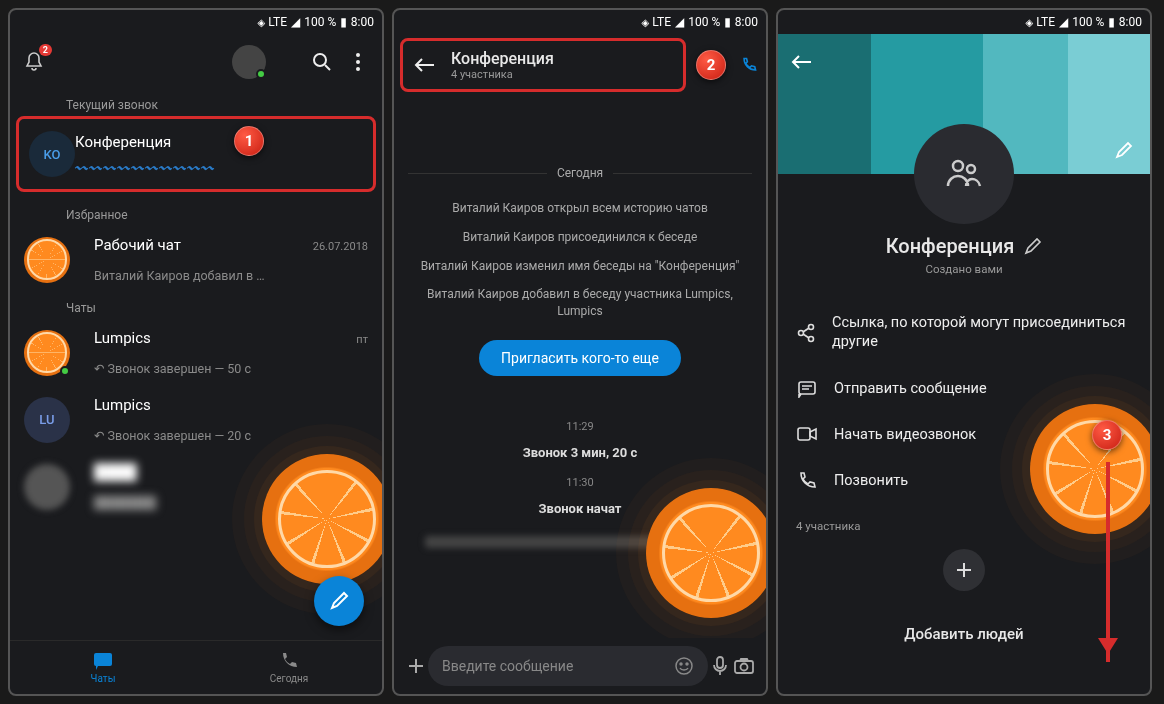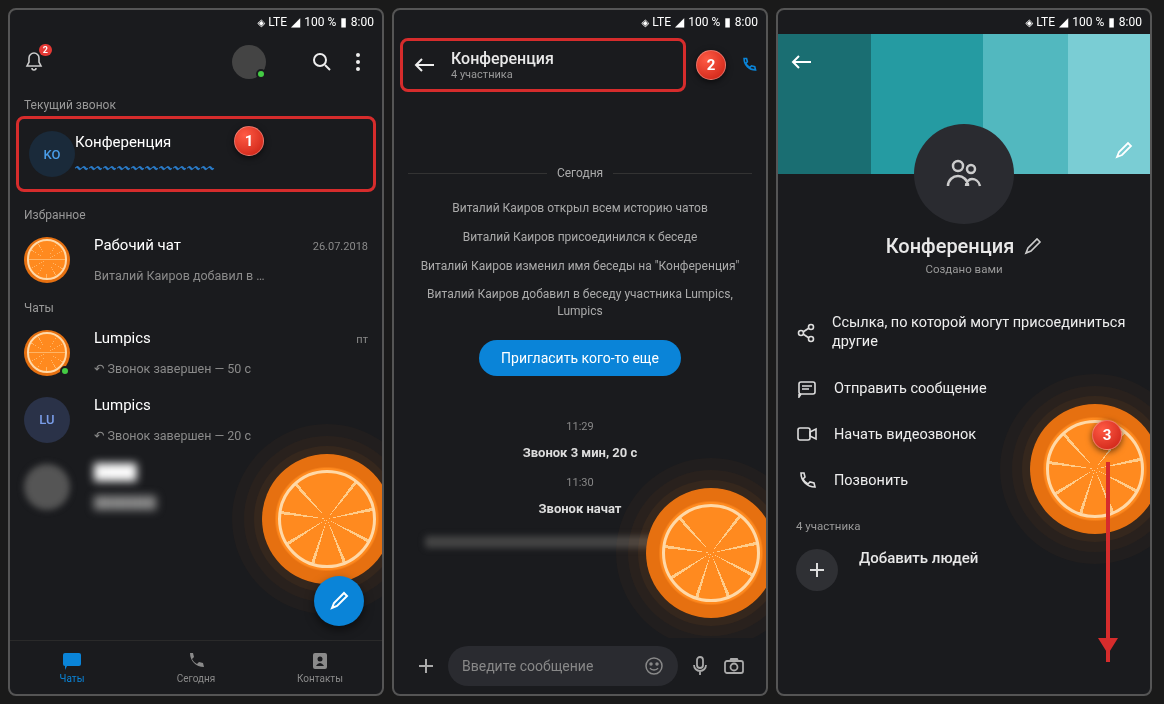--- a/index.html
+++ b/index.html
@@ -57,21 +57,21 @@
     background: #444;
     position: relative;
   }
   .presence-dot {
     position: absolute; bottom: 0; right: 0;
     width: 10px; height: 10px; border-radius: 50%;
     background: #44cc44; border: 2px solid #1a1b1e;
   }
   .icon-btn { width: 24px; height: 24px; display:flex; align-items:center; justify-content:center; cursor:pointer; }
   
-  .section-label { font-size: 12px; color: #999; padding: 8px 14px 4px; }
+  .section-label { font-size: 12px; color: #999; padding: 8px 14px 4px; margin-left: 42px; }
   
   .current-call {
     border: 3px solid #d62c2c;
     border-radius: 8px;
     margin: 0 6px 8px;
     padding: 12px 10px;
     display: flex;
     align-items: center;
     gap: 0;
   }
@@ -176,22 +176,22 @@
     margin: 14px 0;
     background:#0a84d8; color:#fff;
     padding: 10px 22px; border-radius: 22px;
     font-size: 14px;
   }
   .time-stamp { font-size: 11px; color:#888; margin-top: 30px;}
   .event { font-size: 13px; color:#ddd; margin-top:12px;}
   .blur-line { filter: blur(3px); width:90%; height:12px; background:#444; margin-top:20px; border-radius:3px;}
   
   .composer {
-    height: 56px; display:flex; align-items:center; gap:10px;
-    padding: 0 20px;
+    height: 56px; display:flex; align-items:center; gap:0;
+    padding: 0 10px;
   }
   .composer-input {
     flex:1; background:#2a2b30; border-radius: 22px;
     height:40px; display:flex; align-items:center;
     padding: 0 14px; color:#888; font-size:14px;
     justify-content:space-between;
   }
   
   .cover {
     height: 140px;
@@ -208,21 +208,21 @@
     display:flex; align-items:center; justify-content:center;
   }
   .profile-body { padding: 60px 0 0; display:flex; flex-direction:column; align-items:center;}
   .profile-title-row { display:flex; align-items:center; gap:10px;}
   .profile-title { font-size: 20px; font-weight:500;}
   .profile-sub { font-size: 11.5px; color:#999; margin-top:4px;}
   .menu-list { width:100%; margin-top: 24px;}
   .menu-item { display:flex; align-items:center; gap:16px; padding: 14px 18px; font-size:14.5px; color:#eee;}
   .menu-icon { width:22px; display:flex; justify-content:center;}
   .participants-label { font-size:11.5px; color:#999; padding: 14px 18px 8px;}
-  .add-people { display:flex; gap:21px; padding: 8px 18px 14px; font-size:15px; font-weight:500;}
+  .add-people { display:flex; align-items:center; gap:34px; padding: 8px 18px 14px; font-size:15px; font-weight:500;flex-direction:column;}
   .plus-circle { width:42px; height:42px; border-radius:50%; background:#2f3034; display:flex; align-items:center; justify-content:center;}
   
   .marker {
     position:absolute;
     width:30px; height:30px; border-radius:50%;
     background: radial-gradient(circle at 35% 30%, #ff5a44, #c81e12);
     color:#fff; font-weight:bold; font-size:15px;
     display:flex; align-items:center; justify-content:center;
     box-shadow: 0 2px 6px rgba(0,0,0,0.6);
     border: 1px solid rgba(255,255,255,0.3);
@@ -351,28 +351,20 @@
           <rect x="2" y="2" width="18" height="13" rx="2"></rect>
           <path d="M6 15l-2 4v-4"></path>
         </svg>
       <span>Чаты</span>
     </div>
     <div class="nav-item">
       <svg width="20" height="20" viewBox="0 0 20 20" fill="#8a8a8a">
           <path d="M4 2c0 8 6 14 14 14l-1-4-4-1-2 2c-2-1-4-3-5-5l2-2-1-4z"></path>
         </svg>
       <span>Сегодня</span>
-    </div>
-    <div class="nav-item">
-      <svg width="20" height="20" viewBox="0 0 20 20" fill="#8a8a8a">
-          <rect x="3" y="2" width="14" height="16" rx="2"></rect>
-          <circle cx="10" cy="8" r="2.5" fill="#1a1b1e"></circle>
-          <path d="M6 15c1-2 3-3 4-3s3 1 4 3" fill="#1a1b1e"></path>
-        </svg>
-      <span>Контакты</span>
     </div>
   </div>
 </div>
 
 <div class="phone">
   <div class="status-bar">
     <span class="sig">◈</span>
     <span>LTE</span>
     <span>◢</span>
     <span>100 %</span>

